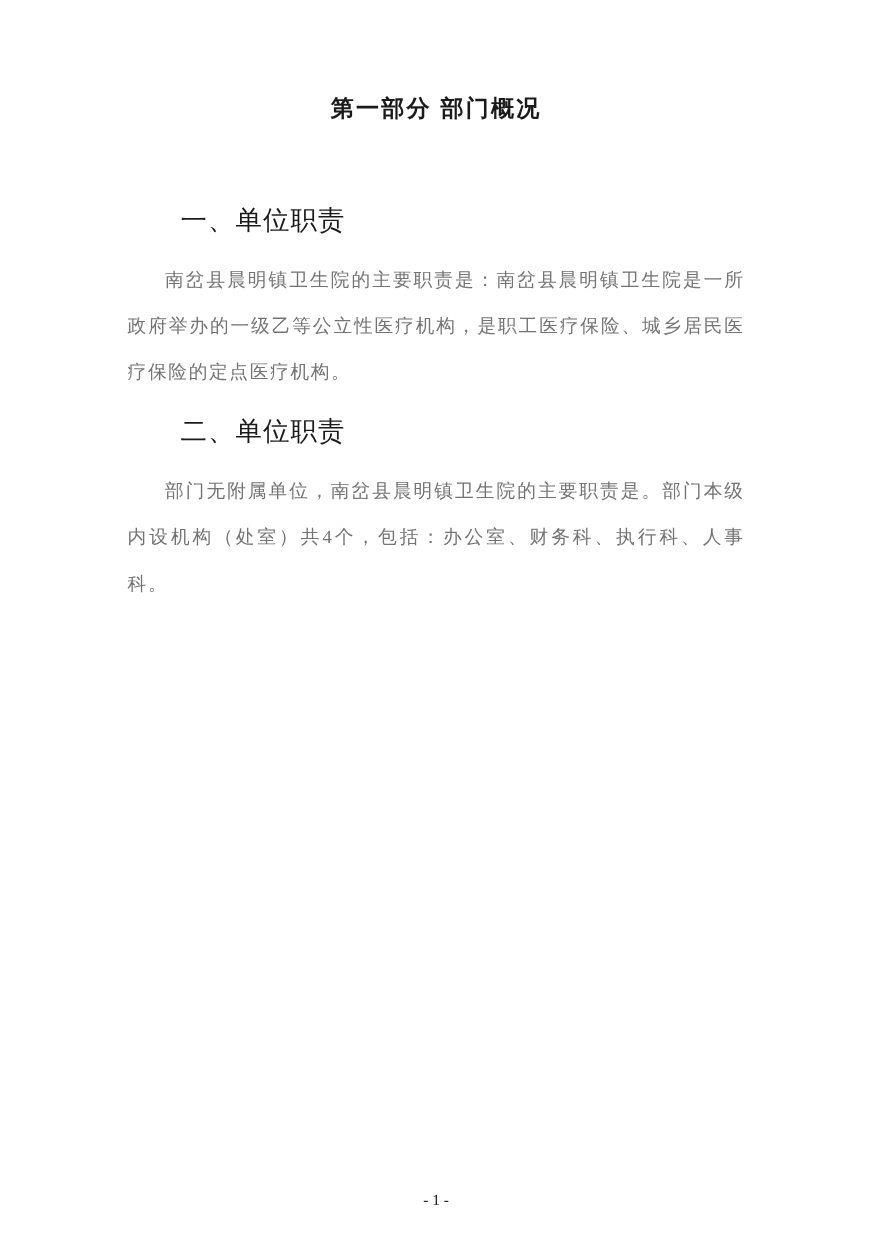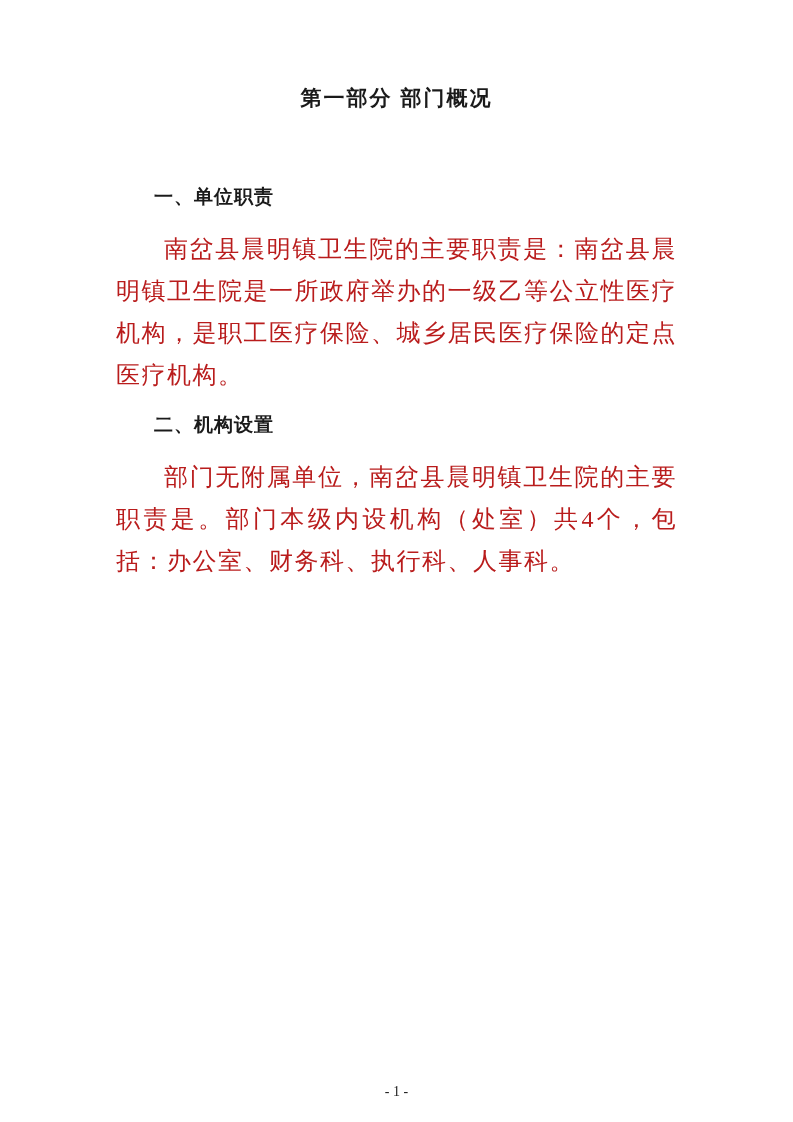--- a/index.html
+++ b/index.html
@@ -22,32 +22,32 @@
     font-family: "Liberation Sans", "DejaVu Sans", sans-serif;
     font-weight: bold;
     font-size: 21px;
     letter-spacing: 2px;
     color: #1a1a1a;
     text-align: center;
     margin-bottom: 72px;
   }
   .section-heading {
     font-family: "Liberation Sans", "DejaVu Sans", sans-serif;
-    font-weight: bold;
-    font-size: 19px;
+    font-weight: normal;
+    font-size: 24px;
     letter-spacing: 1px;
     color: #1a1a1a;
     margin: 0 0 18px 0;
     text-indent: 2em;
   }
   .body-paragraph {
-    font-size: 24px;
+    font-size: 17px;
     line-height: 42px;
     letter-spacing: 1.5px;
-    color: #b91c1c;
+    color: #737373;
     text-align: justify;
     text-indent: 2em;
     margin-bottom: 16px;
   }
   .section { margin-bottom: 14px; }
   .page-footer {
     position: absolute;
     left: 0;
     right: 0;
     bottom: 22px;
@@ -63,19 +63,19 @@
 <div class="page">
 
   <h1 class="doc-title">第一部分 部门概况</h1>
 
   <div class="section">
     <h2 class="section-heading">一、单位职责</h2>
     <p class="body-paragraph">南岔县晨明镇卫生院的主要职责是：南岔县晨明镇卫生院是一所政府举办的一级乙等公立性医疗机构，是职工医疗保险、城乡居民医疗保险的定点医疗机构。</p>
   </div>
 
   <div class="section">
-    <h2 class="section-heading">二、机构设置</h2>
+    <h2 class="section-heading">二、单位职责</h2>
     <p class="body-paragraph">部门无附属单位，南岔县晨明镇卫生院的主要职责是。部门本级内设机构（处室）共4个，包括：办公室、财务科、执行科、人事科。</p>
   </div>
 
   <div class="page-footer">- 1 -</div>
 
 </div>
 
 </body></html>

